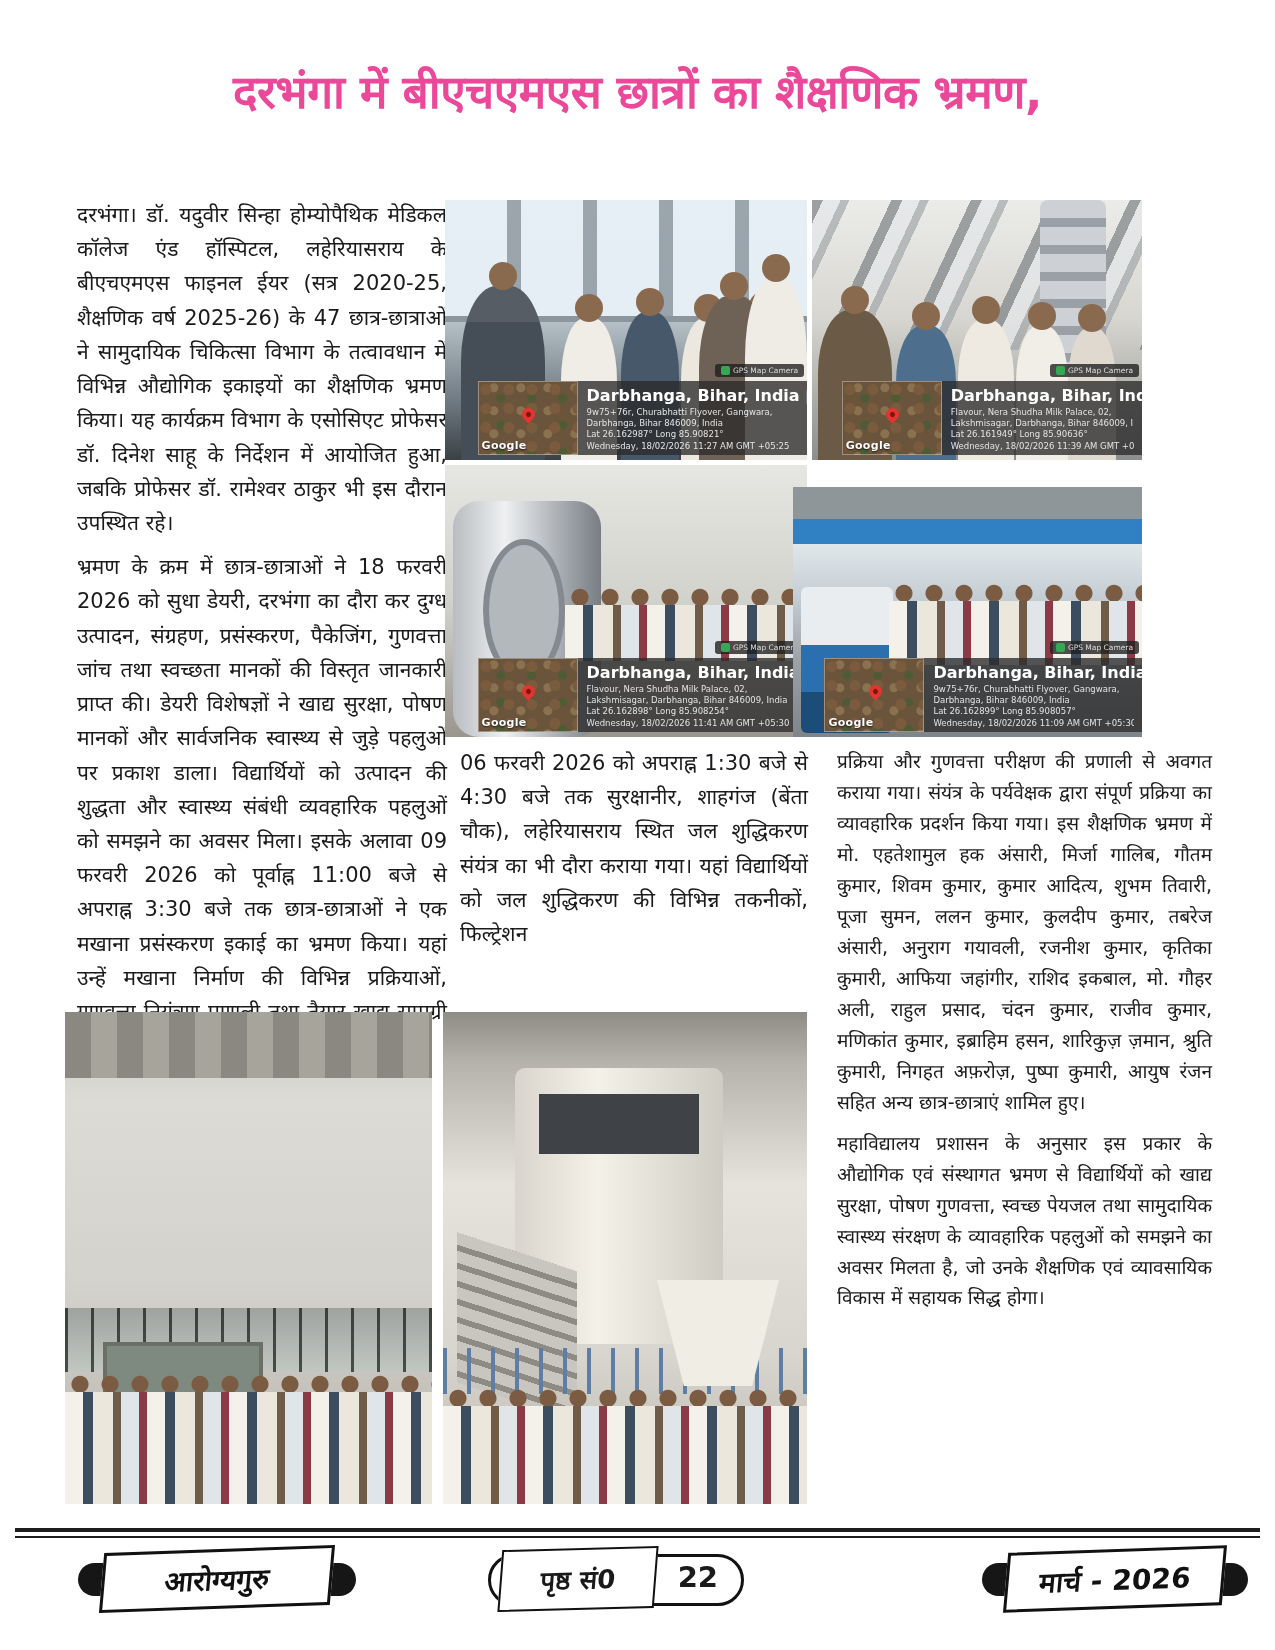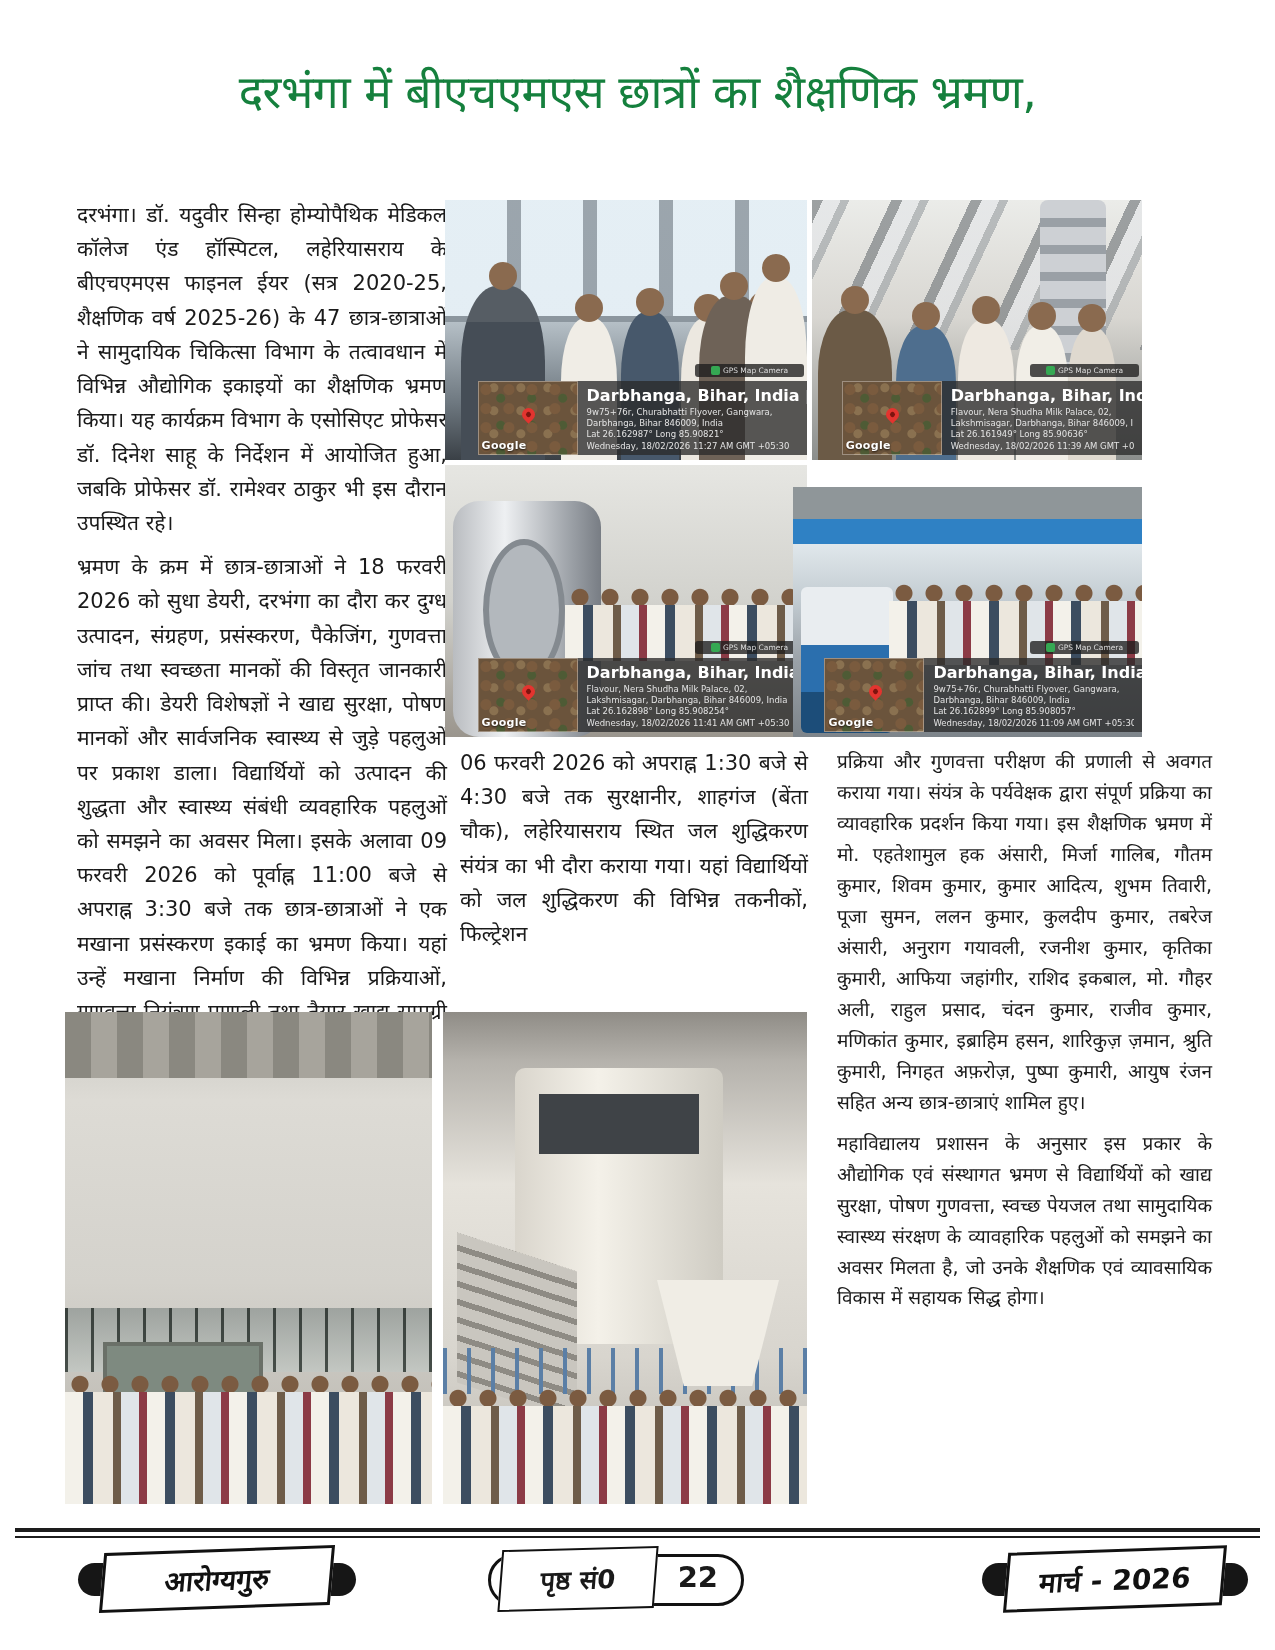--- a/index.html
+++ b/index.html
@@ -1,21 +1,21 @@
 <!DOCTYPE html>
 <html><head>
 <meta charset="utf-8">
 <style>
   html,body{margin:0;padding:0;background:#e9e9e9;}
   .page{position:relative;width:1275px;height:1650px;background:#ffffff;margin:0 auto;
         font-family:"DejaVu Sans","Liberation Sans",sans-serif;color:#1a1a1a;overflow:hidden;}
 
   
   .headline{position:absolute;top:62px;left:0;width:100%;text-align:center;margin:0;}
-  .headline .hl{display:block;font-size:46px;line-height:60px;font-weight:400;color:#15803d;letter-spacing:-0.5px;}
+  .headline .hl{display:block;font-size:46px;line-height:60px;font-weight:700;color:#ec4899;letter-spacing:-0.5px;}
 
   
   .col{position:absolute;text-align:justify;}
   .col p{margin:0 0 10px 12px;}
   .left-col {left:65px;  top:198px; width:382px; font-size:21px; line-height:1.63;}
   .mid-col  {left:448px; top:746px; width:360px; font-size:21px; line-height:1.63;}
   .right-col{left:825px; top:746px; width:387px; font-size:19px; line-height:1.63;}
 
   
   .photo{position:absolute;overflow:hidden;background:#9aa0a4;}
@@ -84,21 +84,21 @@
           border-radius:50% 50% 50% 0;transform:rotate(-45deg);}
   .gt-pin::after{content:"";position:absolute;left:4px;top:4px;width:5px;height:5px;border-radius:50%;background:#7d140f;}
   .gt-google{position:absolute;left:3px;bottom:2px;color:#fff;font-size:11px;font-weight:bold;
           text-shadow:0 1px 2px rgba(0,0,0,.8);letter-spacing:.3px;}
   .gt-info{flex:1;background:rgba(42,42,42,.78);color:#fff;padding:5px 8px 12px 9px;min-width:0;}
   .gt-title{font-size:16px;font-weight:bold;white-space:nowrap;margin-bottom:2px;}
   .flag{display:inline-block;width:19px;height:12px;margin-left:6px;vertical-align:middle;border:1px solid #777;
           background:linear-gradient(180deg,#ff9933 0 33%,#ffffff 33% 66%,#138808 66% 100%);}
   .gt-line{font-size:8.5px;line-height:1.32;color:#e3e3e3;white-space:nowrap;overflow:hidden;}
   .gt-badge{position:absolute;top:-17px;right:3px;display:flex;align-items:center;gap:3px;
-          background:rgba(30,30,30,.78);color:#ddd;font-size:7.5px;padding:2px 16px;border-radius:3px;}
+          background:rgba(30,30,30,.78);color:#ddd;font-size:7.5px;padding:2px 6px;border-radius:3px;}
   .gt-badge .cam{width:9px;height:9px;border-radius:2px;background:#35a853;}
 
   
   .foot-rule{position:absolute;left:15px;right:15px;top:1528px;height:4px;
           border-top:4px solid #1d1d1d;border-bottom:2px solid #1d1d1d;}
   .ribbon{position:absolute;top:1548px;height:62px;}
   .ribbon-end{position:absolute;top:15px;width:72px;height:33px;background:#161616;border-radius:17px;}
   .ribbon-end.re-l{left:0;}
   .ribbon-end.re-r{right:0;}
   .ribbon-panel{position:absolute;left:24px;right:24px;top:1px;bottom:1px;background:#fff;
@@ -146,21 +146,21 @@
         </div>
       <div class="gt-map">
         <span class="gt-pin"></span>
         <span class="gt-google">Google</span>
       </div>
       <div class="gt-info">
         <div class="gt-title"><span>Darbhanga, Bihar, India</span><span class="flag"></span></div>
         <div class="gt-line">9w75+76r, Churabhatti Flyover, Gangwara,</div>
         <div class="gt-line">Darbhanga, Bihar 846009, India</div>
         <div class="gt-line">Lat 26.162987° Long 85.90821°</div>
-        <div class="gt-line">Wednesday, 18/02/2026 11:27 AM GMT +05:30</div>
+        <div class="gt-line">Wednesday, 18/02/2026 11:27 AM GMT +05:25</div>
       </div>
     </div>
   </div>
 
   <div class="photo photo2">
     <div class="pipes"></div>
     <div class="column-rig"></div>
     <span class="person" style="left:6px;top:110px;width:74px;height:150px;background:#6b5a46;"></span>
     <span class="person" style="left:84px;top:126px;width:60px;height:134px;background:#4e6e8e;"></span>
     <span class="person" style="left:146px;top:120px;width:56px;height:140px;background:#eee9e1;"></span>

